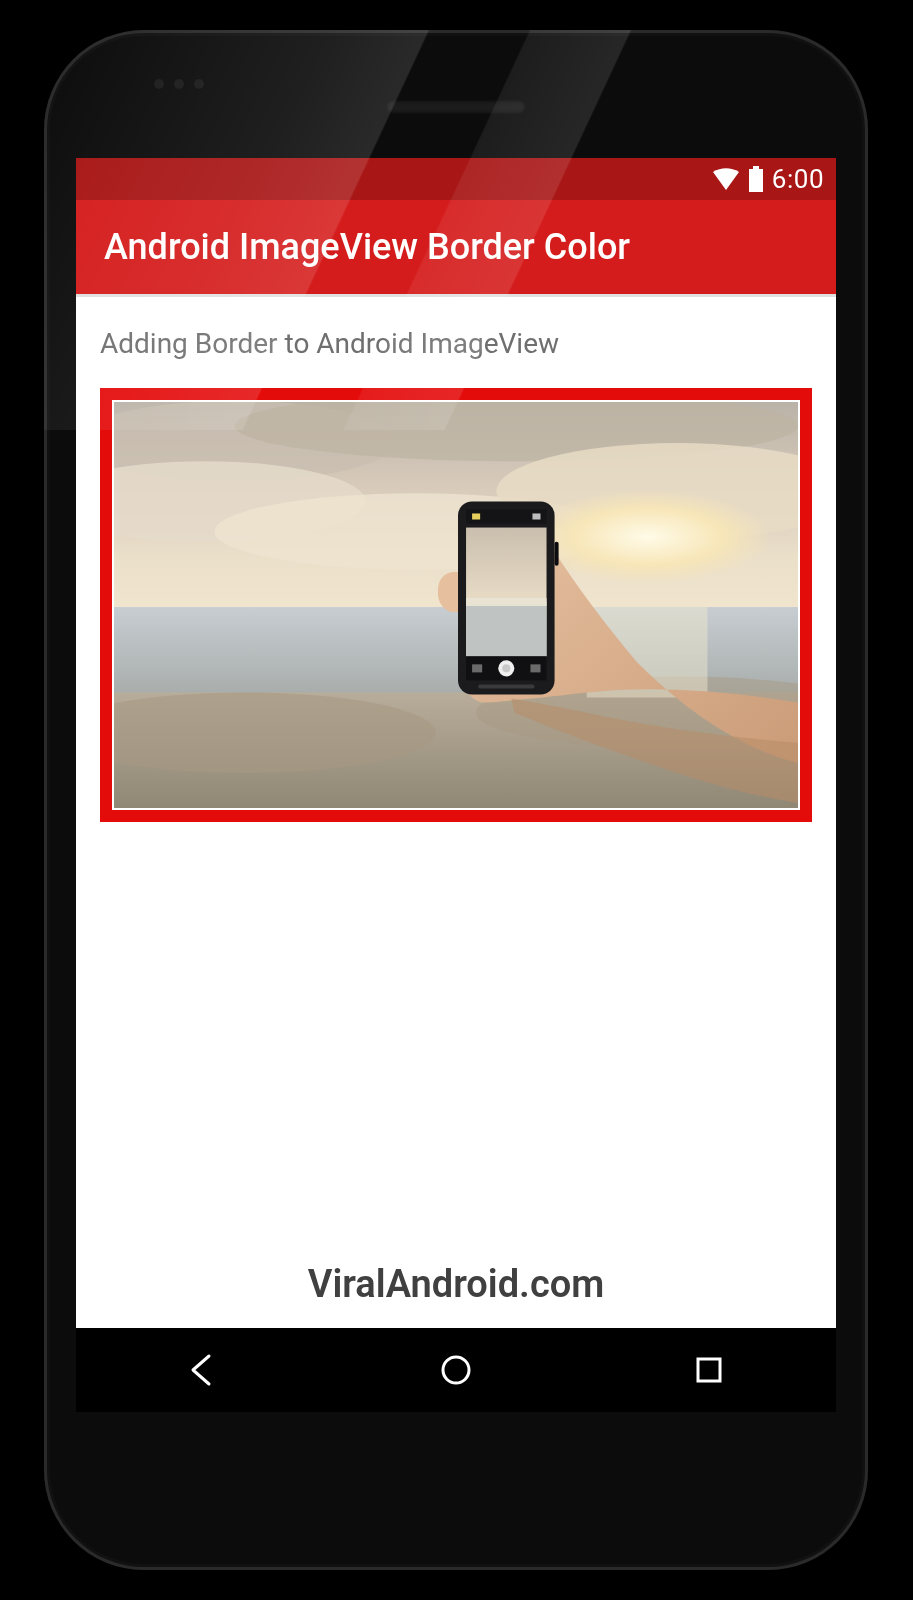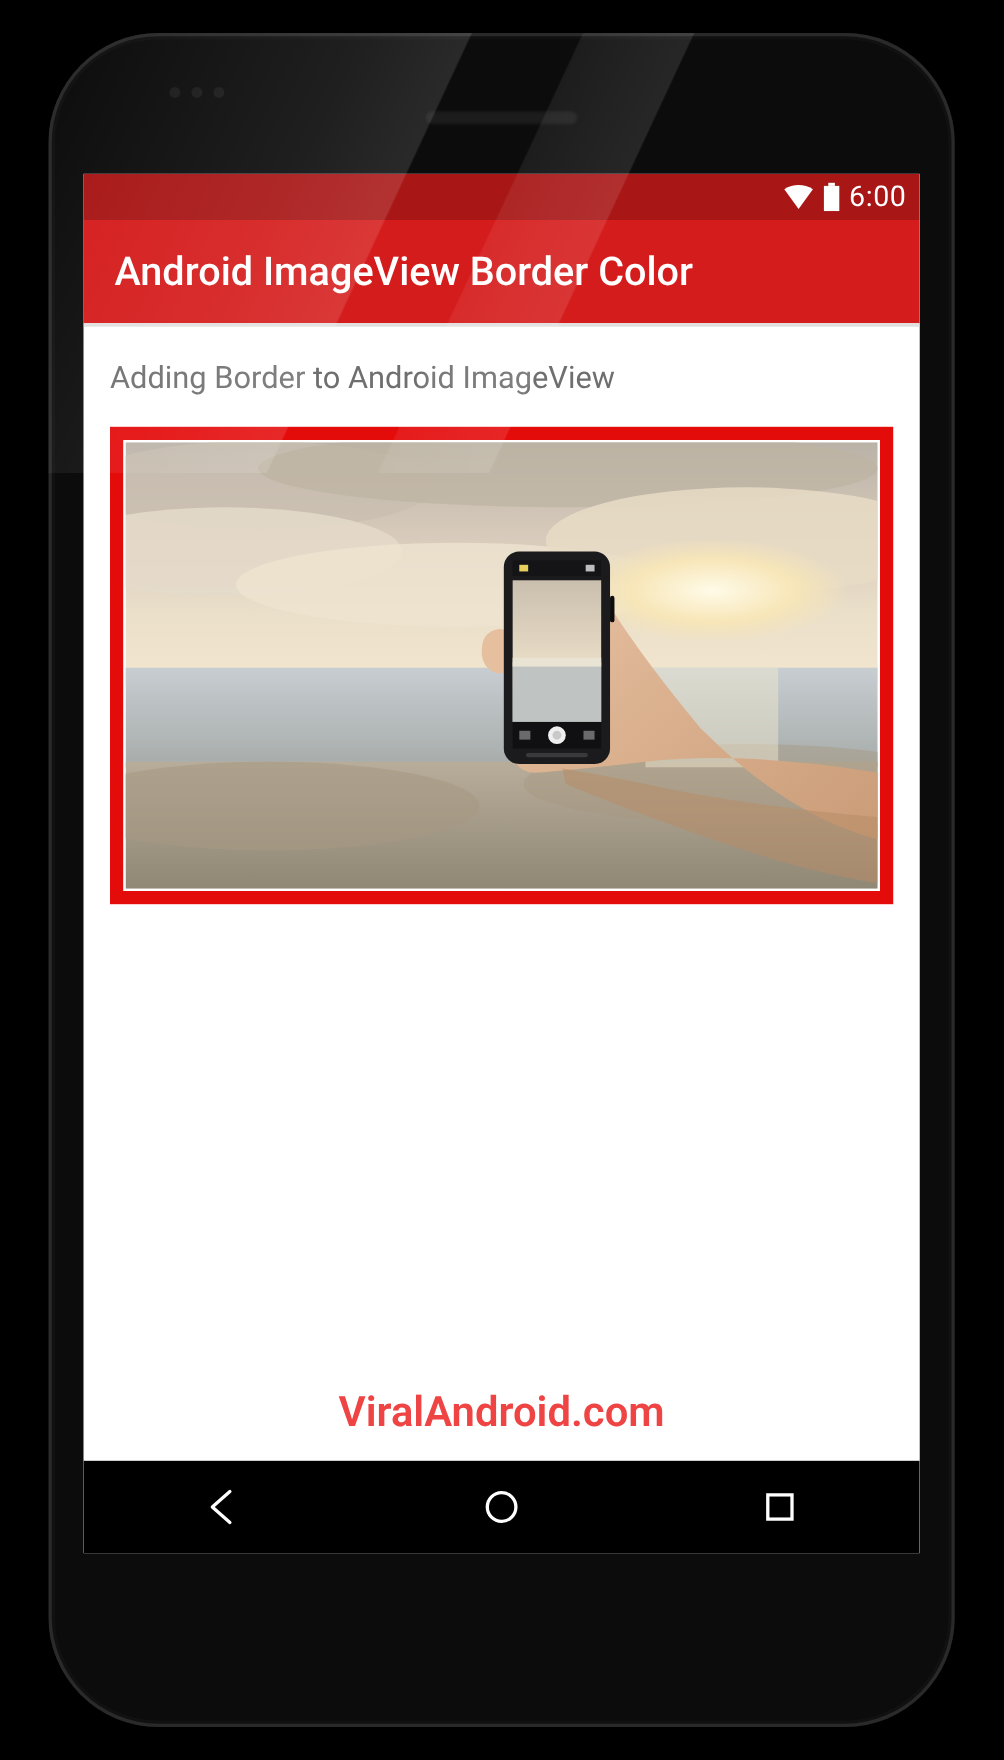--- a/index.html
+++ b/index.html
@@ -139,21 +139,21 @@
     overflow: hidden;
   }
   .image-inner svg { display:block; width:100%; height:100%; }
 
   .footer-brand {
     position: absolute;
     bottom: 22px;
     left: 0;
     width: 100%;
     text-align: center;
-    color: #ef4444;
+    color: #404040;
     font-size: 38px;
     font-weight: 600;
   }
 
   
   .nav-bar {
     position: absolute;
     bottom: 0;
     left: 0;
     width: 100%;

